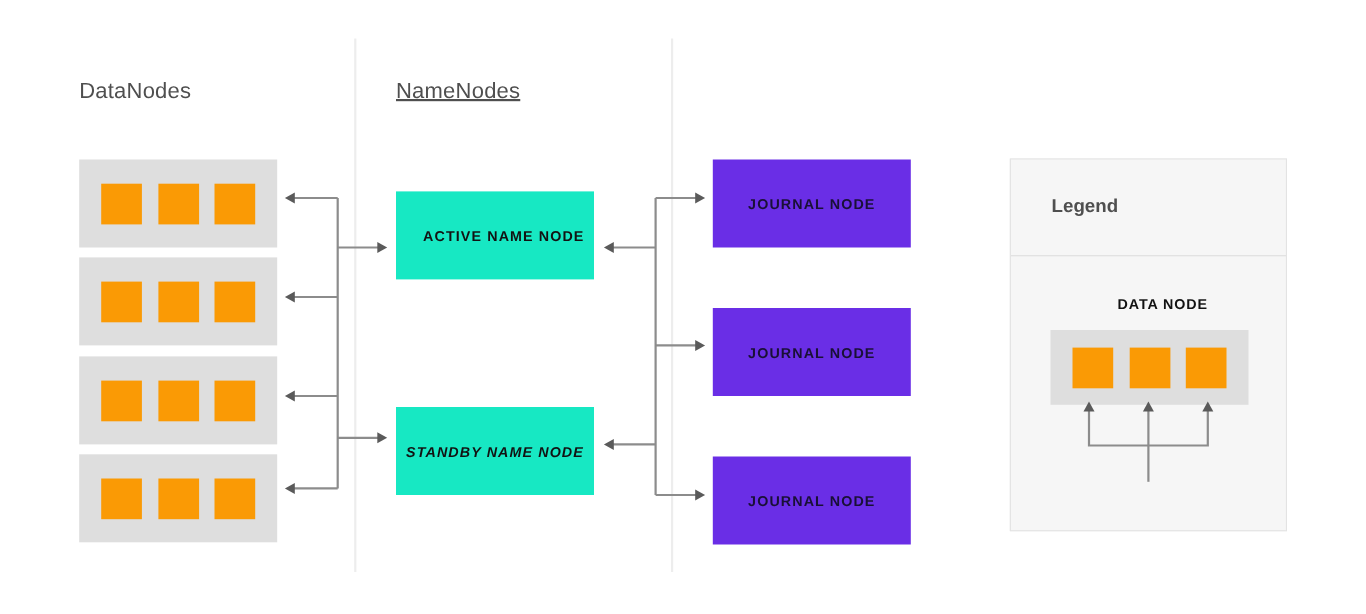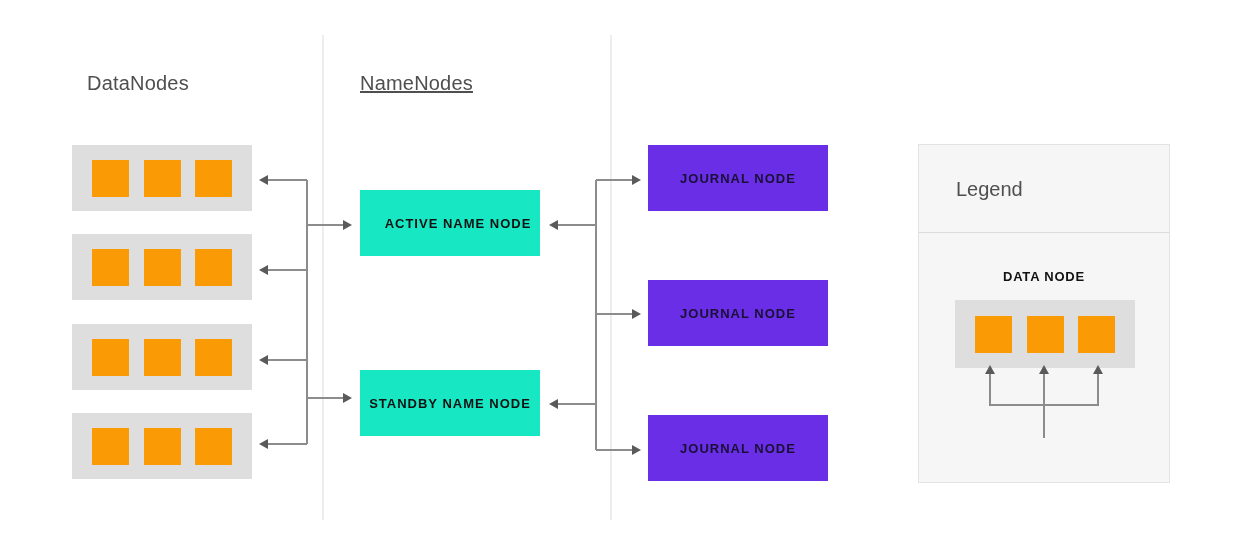--- a/index.html
+++ b/index.html
@@ -1,42 +1,42 @@
 <!DOCTYPE html>
 <html><head>
 <meta charset="utf-8">
 <style>
   html,body{margin:0;padding:0;background:#ffffff;}
   body{font-family:"Liberation Sans",sans-serif;}
   .canvas{position:relative;width:1242px;height:558px;background:#ffffff;overflow:hidden;}
 
   .col-header{position:absolute;top:72px;font-size:20px;font-weight:500;color:#4f4f4f;letter-spacing:.2px;}
-  .col-header.datanodes{left:87px;}
+  .col-header.datanodes{left:72px;}
   .col-header.namenodes{left:360px;text-decoration:underline;}
   .col-header.journalnodes{left:648px;}
 
   .v-divider{position:absolute;top:35px;height:485px;width:2px;background:#ededed;}
   .v-divider.d1{left:322px;}
   .v-divider.d2{left:610px;}
 
-  .node-box{position:absolute;width:180px;height:66px;box-sizing:border-box;}
+  .node-box{position:absolute;width:180px;height:80px;box-sizing:border-box;}
   .datanode{left:72px;background:#dedede;display:flex;align-items:center;justify-content:space-evenly;padding:0 6px;}
   .block{width:37px;height:37px;background:#fa9a05;}
 
   .namenode{left:360px;background:#17e8c3;display:flex;align-items:center;justify-content:center;}
-  .namenode.active{top:190px;padding-left:16px;}
-  .namenode.standby{top:370px;}
+  .namenode.active{top:174px;padding-left:16px;}
+  .namenode.standby{top:370px;font-style:italic;}
   .journal{left:648px;background:#6a2ee6;display:flex;align-items:center;justify-content:center;}
   .node-label{font-size:13px;font-weight:bold;letter-spacing:1px;color:#121212;white-space:nowrap;}
   .journal .node-label{color:#191036;}
 
   .legend-panel{position:absolute;left:918px;top:144px;width:252px;height:339px;background:#f6f6f6;border:1px solid #e3e3e3;box-sizing:border-box;}
   .legend-header{position:absolute;left:0;top:0;width:100%;height:88px;border-bottom:1px solid #dcdcdc;box-sizing:border-box;}
-  .legend-title{position:absolute;left:37px;top:33px;font-size:20px;font-weight:400;color:#4f4f4f;}
-  .legend-label{position:absolute;left:0;width:100%;text-align:center;font-size:13px;font-weight:bold;letter-spacing:.8px;color:#121212;}
+  .legend-title{position:absolute;left:37px;top:33px;font-size:17px;font-weight:700;color:#4f4f4f;}
+  .legend-label{position:absolute;left:13px;width:100%;text-align:center;font-size:13px;font-weight:bold;letter-spacing:.8px;color:#121212;}
   .legend-label.datanode-label{top:124px;}
   .legend-label.datablocks-label{top:297px;}
   .legend-node{position:absolute;left:36px;top:155px;width:180px;height:68px;background:#dedede;display:flex;align-items:center;justify-content:space-evenly;padding:0 6px;box-sizing:border-box;}
 
   svg.arrows{position:absolute;left:0;top:0;width:1242px;height:558px;pointer-events:none;}
   svg.arrows line, svg.arrows path{stroke:#8c8c8c;stroke-width:2;fill:none;}
   svg.arrows polygon{fill:#5a5a5a;stroke:none;}
 </style>
 </head>
 <body>

